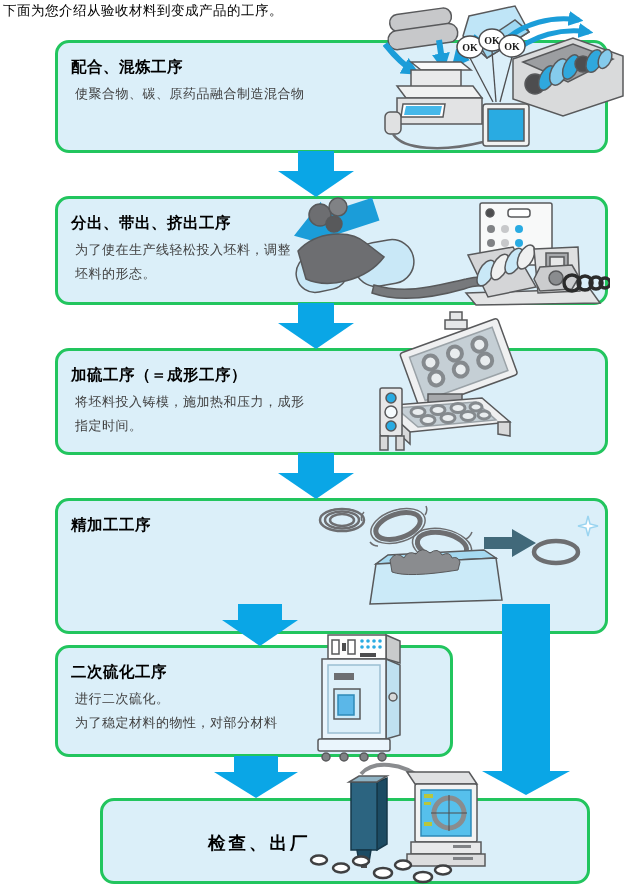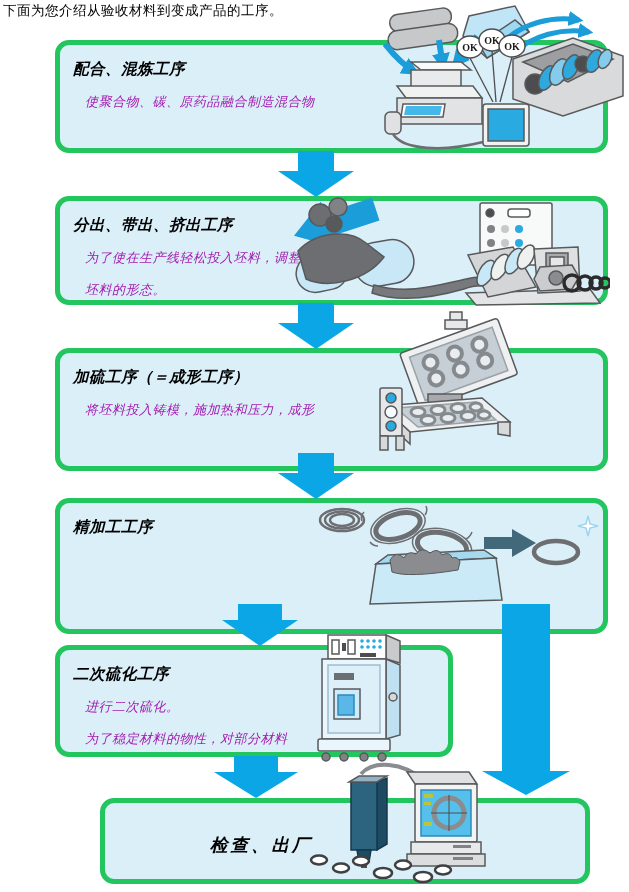--- a/index.html
+++ b/index.html
@@ -1,26 +1,26 @@
 <!DOCTYPE html>
 <html><head>
 <meta charset="utf-8">
 <style>
   html,body{margin:0;padding:0;background:#fff;}
   .canvas{position:relative;width:629px;height:892px;background:#fff;overflow:hidden;
           font-family:"Liberation Sans","DejaVu Sans",sans-serif;}
   .intro{position:absolute;left:3px;top:2px;margin:0;font-family:"Liberation Serif","DejaVu Serif",serif;
          font-size:13.5px;color:#000;letter-spacing:0.5px;}
-  .step{position:absolute;box-sizing:border-box;background:#DBEFF9;border:5px solid #22c55e;
-        border-radius:14px;z-index:0;padding:14px 12px 0 13px;font-style:italic;}
+  .step{position:absolute;box-sizing:border-box;background:#DBEFF9;border:3px solid #22c55e;
+        border-radius:14px;z-index:0;padding:14px 12px 0 13px;}
   .step h2{margin:0 0 6px 0;font-size:15.5px;font-weight:bold;color:#000;letter-spacing:0.5px;}
-  .step p{margin:12px;font-size:13px;line-height:19.5px;color:#a21caf;letter-spacing:0.5px;}
+  .step p{margin:4px;font-size:13px;line-height:19.5px;color:#404040;letter-spacing:0.5px;}
   .box1{left:55px;top:40px;width:553px;height:113px;}
   .box2{left:55px;top:196px;width:553px;height:109px;}
-  .box3{left:55px;top:348px;width:553px;height:123px;}
+  .box3{left:55px;top:348px;width:553px;height:107px;}
   .box4{left:55px;top:498px;width:553px;height:136px;}
   .box5{left:55px;top:645px;width:398px;height:112px;}
   .final-box{left:100px;top:798px;width:490px;height:86px;padding:0;}
   .final-box h2{position:absolute;left:105px;top:30px;margin:0;font-size:17.5px;letter-spacing:3px;}
   .flow-arrow{position:absolute;z-index:1;display:flex;flex-direction:column;align-items:center;}
   .flow-arrow .shaft{background:#0AA6E6;}
   .flow-arrow .head{width:0;height:0;border-style:solid;border-color:#0AA6E6 transparent transparent transparent;}
   .a-std{width:76px;}  .a-std .shaft{width:36px;height:20px;} .a-std .head{border-width:26px 38px 0 38px;}
   .a-mid{width:76px;}  .a-mid .shaft{width:44px;height:16px;} .a-mid .head{border-width:26px 38px 0 38px;}
   .a-five{width:84px;} .a-five .shaft{width:44px;height:16px;} .a-five .head{border-width:26px 42px 0 42px;}
@@ -44,20 +44,21 @@
 
   <section class="step box2">
     <h2>分出、带出、挤出工序</h2>
     <p>为了使在生产线轻松投入坯料，调整</p>
     <p>坯料的形态。</p>
   </section>
 
   <section class="step box3">
     <h2>加硫工序（＝成形工序）</h2>
     <p>将坯料投入铸模，施加热和压力，成形</p>
+    <p>指定时间。</p>
   </section>
 
   <section class="step box4">
     <h2>精加工工序</h2>
   </section>
 
   <section class="step box5">
     <h2>二次硫化工序</h2>
     <p>进行二次硫化。</p>
     <p>为了稳定材料的物性，对部分材料</p>

